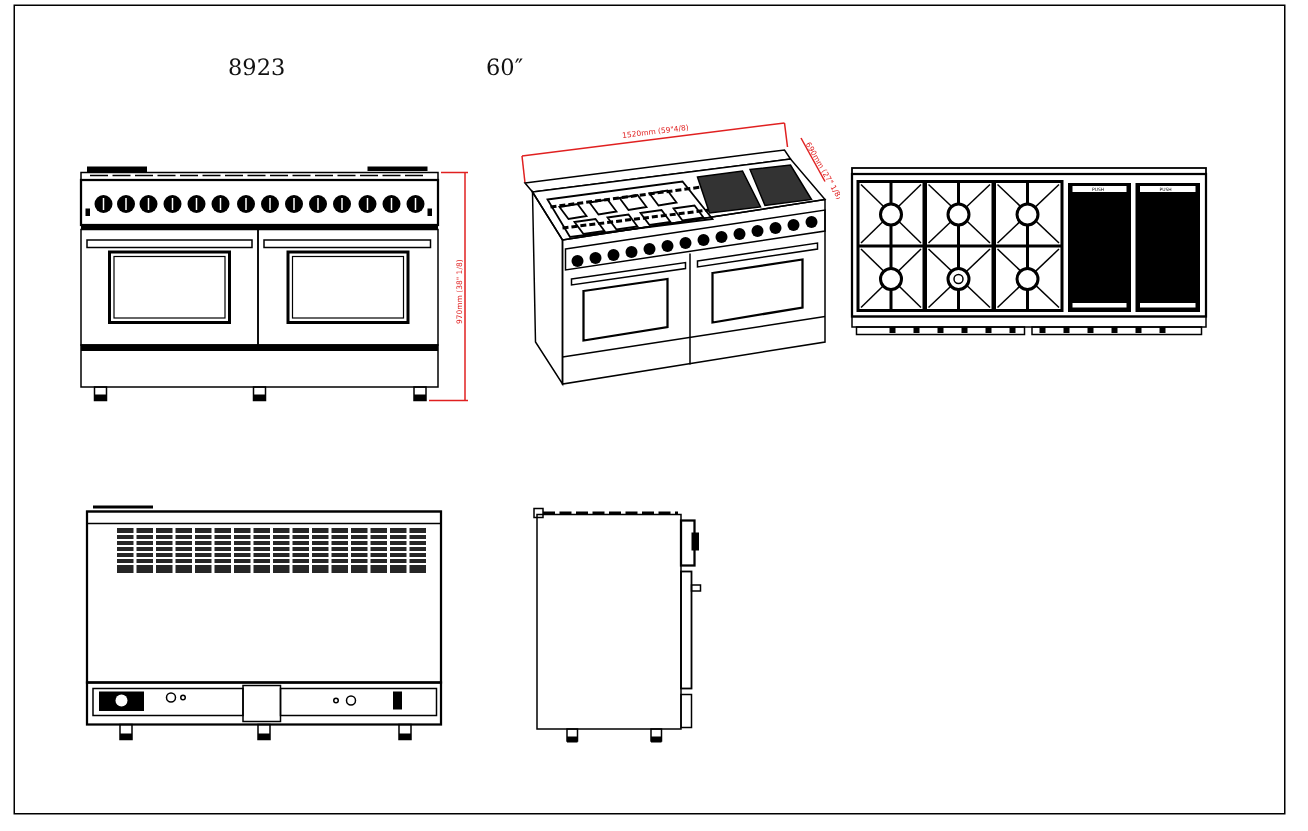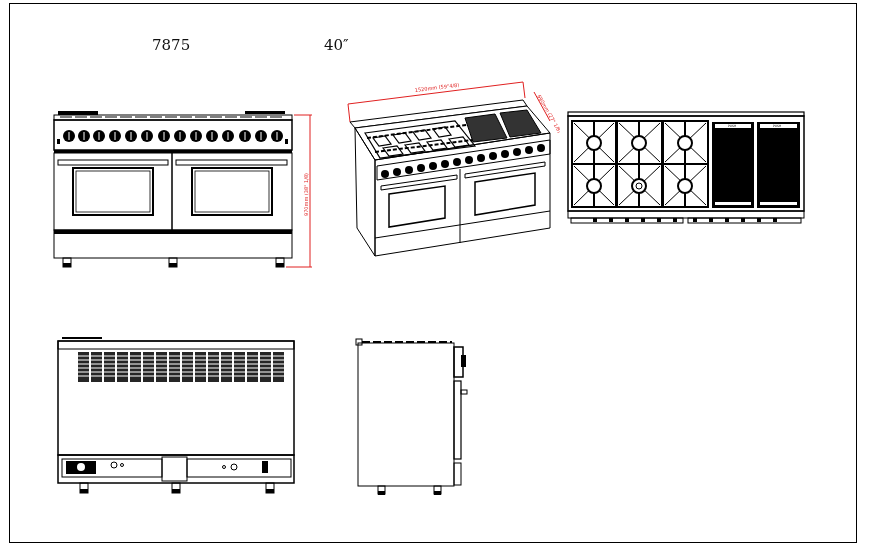--- a/index.html
+++ b/index.html
@@ -9,22 +9,22 @@
   .view{position:absolute;}
   svg{display:block;}
   .dimtxt{font-family:"DejaVu Sans",sans-serif;font-size:5px;fill:#e02020;}
   .plate-lbl{font-family:"DejaVu Sans",sans-serif;font-size:3px;fill:#fff;}
 </style>
 </head>
 <body>
 
 <div class="frame"></div>
 
-<div class="label" style="left:152px;top:36px;">7875</div>
-<div class="label" style="left:324px;top:36px;">40″</div>
+<div class="label" style="left:152px;top:36px;">8923</div>
+<div class="label" style="left:324px;top:36px;">60″</div>
 
 <div class="view" style="left:50px;top:108px;">
   <svg width="270" height="165" viewBox="0 0 270 165">
 
     <rect x="8" y="3" width="40" height="4" fill="#000"></rect>
     <rect x="195" y="3" width="40" height="3" fill="#000"></rect>
     <rect x="4" y="7" width="238" height="5" fill="none" stroke="#000" stroke-width="1"></rect>
     <line x1="10" y1="9" x2="235" y2="9" stroke="#000" stroke-width="1" stroke-dasharray="12,3"></line>
 
     <rect x="4" y="12" width="238" height="30" fill="none" stroke="#000" stroke-width="1.5"></rect>

